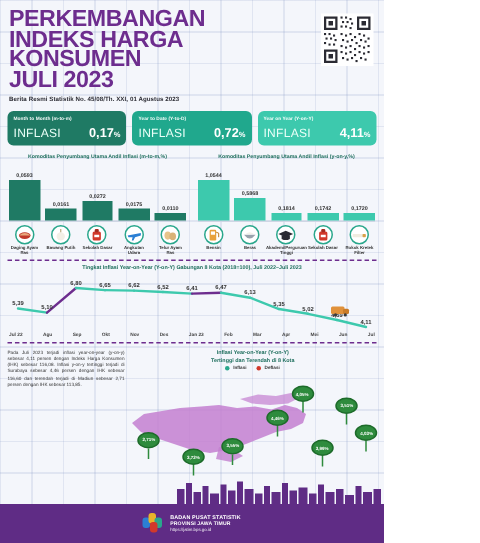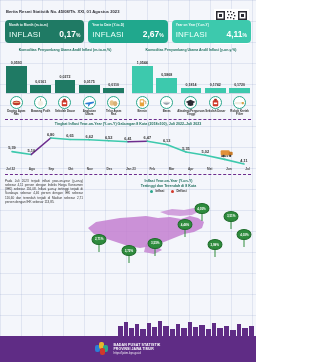--- a/index.html
+++ b/index.html
@@ -123,20 +123,25 @@
   .foot-txt .l1 { font-size: 3.6px; font-weight: bold; letter-spacing: .1px; }
   .foot-txt .l2 { font-size: 3.4px; font-weight: bold; letter-spacing: .1px; }
   .foot-txt .l3 { font-size: 2.9px; opacity: .9; }
 </style>
 </head>
 <body>
 
 <div class="page">
 
   <div class="header">
+    <div class="title">
+      <div>PERKEMBANGAN</div>
+      <div>INDEKS HARGA KONSUMEN</div>
+      <div>JULI 2023</div>
+    </div>
     <div class="subtitle">Berita Resmi Statistik No. 45/08/Th. XXI, 01 Agustus 2023</div>
     <div class="qr">
       <svg width="33" height="33" viewBox="0 0 33 33">
         <rect width="33" height="33" fill="#fff"></rect>
         <g fill="#2b2b33">
           <rect x="1" y="1" width="9" height="9"></rect>
             <rect x="2.5" y="2.5" width="6" height="6" fill="#fff"></rect>
             <rect x="4" y="4" width="3" height="3"></rect>
           <rect x="23" y="1" width="9" height="9"></rect>
             <rect x="24.5" y="2.5" width="6" height="6" fill="#fff"></rect>
@@ -205,21 +210,21 @@
       <div class="stat-label">Month to Month (m-to-m)</div>
       <div class="stat-row">
         <span class="stat-word">INFLASI</span>
         <span class="stat-val"><span>0,17</span><span class="pct">%</span></span>
       </div>
     </div>
     <div class="stat s2">
       <div class="stat-label">Year to Date (Y-to-D)</div>
       <div class="stat-row">
         <span class="stat-word">INFLASI</span>
-        <span class="stat-val"><span>2,67</span><span class="pct">%</span></span>
+        <span class="stat-val"><span>0,72</span><span class="pct">%</span></span>
       </div>
     </div>
     <div class="stat s3">
       <div class="stat-label">Year on Year (Y-on-Y)</div>
       <div class="stat-row">
         <span class="stat-word">INFLASI</span>
         <span class="stat-val"><span>4,11</span><span class="pct">%</span></span>
       </div>
     </div>
   </div>

